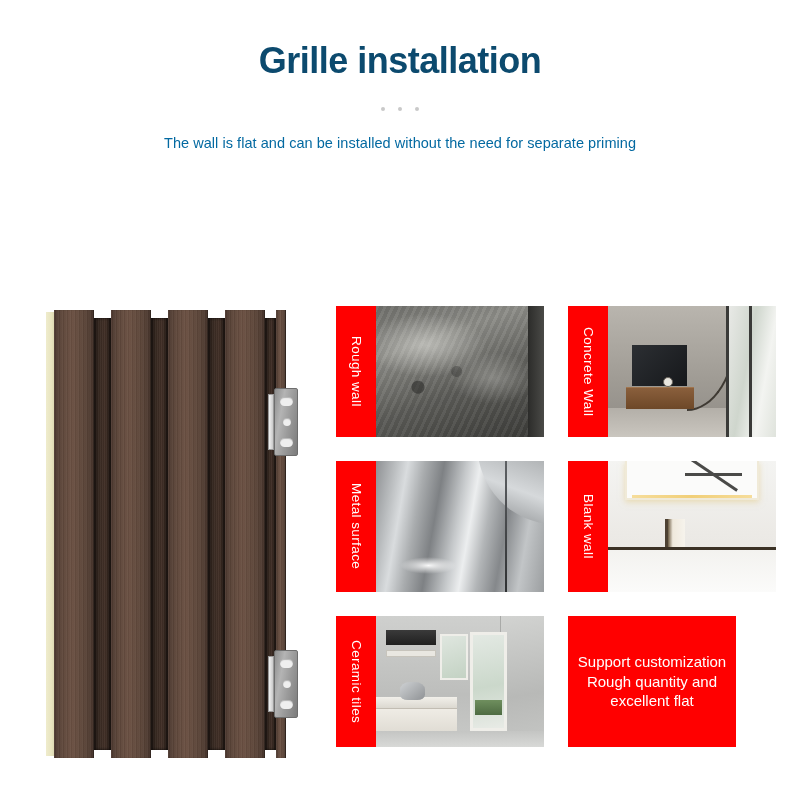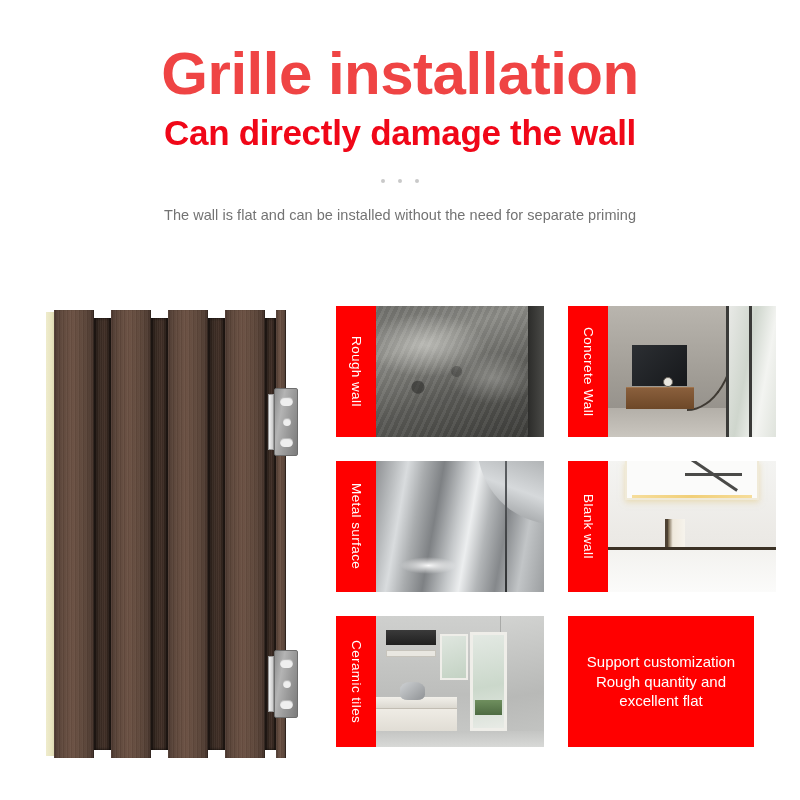--- a/index.html
+++ b/index.html
@@ -7,31 +7,31 @@
     width: 800px; height: 800px;
     background: #ffffff;
     font-family: "Liberation Sans", sans-serif;
     overflow: hidden;
   }
   .page { position: relative; width: 800px; height: 800px; background: #fff; }
 
   
   .header { padding-top: 42px; text-align: center; }
   .headline1 {
-    font-size: 60px; font-weight: bold; color: #ef4444;
+    font-size: 36px; font-weight: bold; color: #0c4a6e;
     letter-spacing: -0.5px; line-height: 1.06;
   }
   .headline2 {
     font-size: 35px; font-weight: bold; color: #f00718;
     letter-spacing: -0.3px; line-height: 1.12; margin-top: 7px;
   }
   .dots { margin-top: 27px; display: flex; justify-content: center; gap: 13px; }
   .dots i { width: 4px; height: 4px; border-radius: 50%; background: #c9c9c9; display: block; }
   .subtitle {
-    margin-top: 24px; font-size: 14.5px; color: #737373; letter-spacing: 0.05px;
+    margin-top: 24px; font-size: 14.5px; color: #0369a1; letter-spacing: 0.05px;
   }
 
   
   .content { position: absolute; left: 0; top: 296px; width: 800px; height: 480px; }
 
   
   .product { position: absolute; left: 46px; top: 14px; width: 252px; height: 448px; }
   .panel-wrap { position: absolute; left: 0; top: 0; width: 240px; height: 448px; }
   .backing {
     position: absolute; left: 0; top: 2px; width: 12px; height: 444px;
@@ -248,33 +248,32 @@
     content:""; position:absolute; left:6%; bottom:14%; width:88%; height:16%;
     background: linear-gradient(180deg,#6f8f5e,#4e6b42);
   }
   .ph-tiles .floor {
     position:absolute; left:0; bottom:0; width:100%; height:12%;
     background: linear-gradient(180deg,#c4c5c3,#d8d9d7);
   }
 
   
   .promo {
-    width: 186px; height: 131px; background: #ff0000; color: #fff;
+    width: 168px; height: 131px; background: #ff0000; color: #fff;
     display:flex; align-items:center; justify-content:center; text-align:center;
   }
   .promo p { font-size: 15px; line-height: 1.32; }
 </style>
 </head>
 <body>
 
 <div class="page">
 
   <div class="header">
     <div class="headline1">Grille installation</div>
-    <div class="headline2">Can directly damage the wall</div>
     <div class="dots">
       <i></i>
       <i></i>
       <i></i>
     </div>
     <div class="subtitle">The wall is flat and can be installed without the need for separate priming</div>
   </div>
 
   <div class="content">
 

